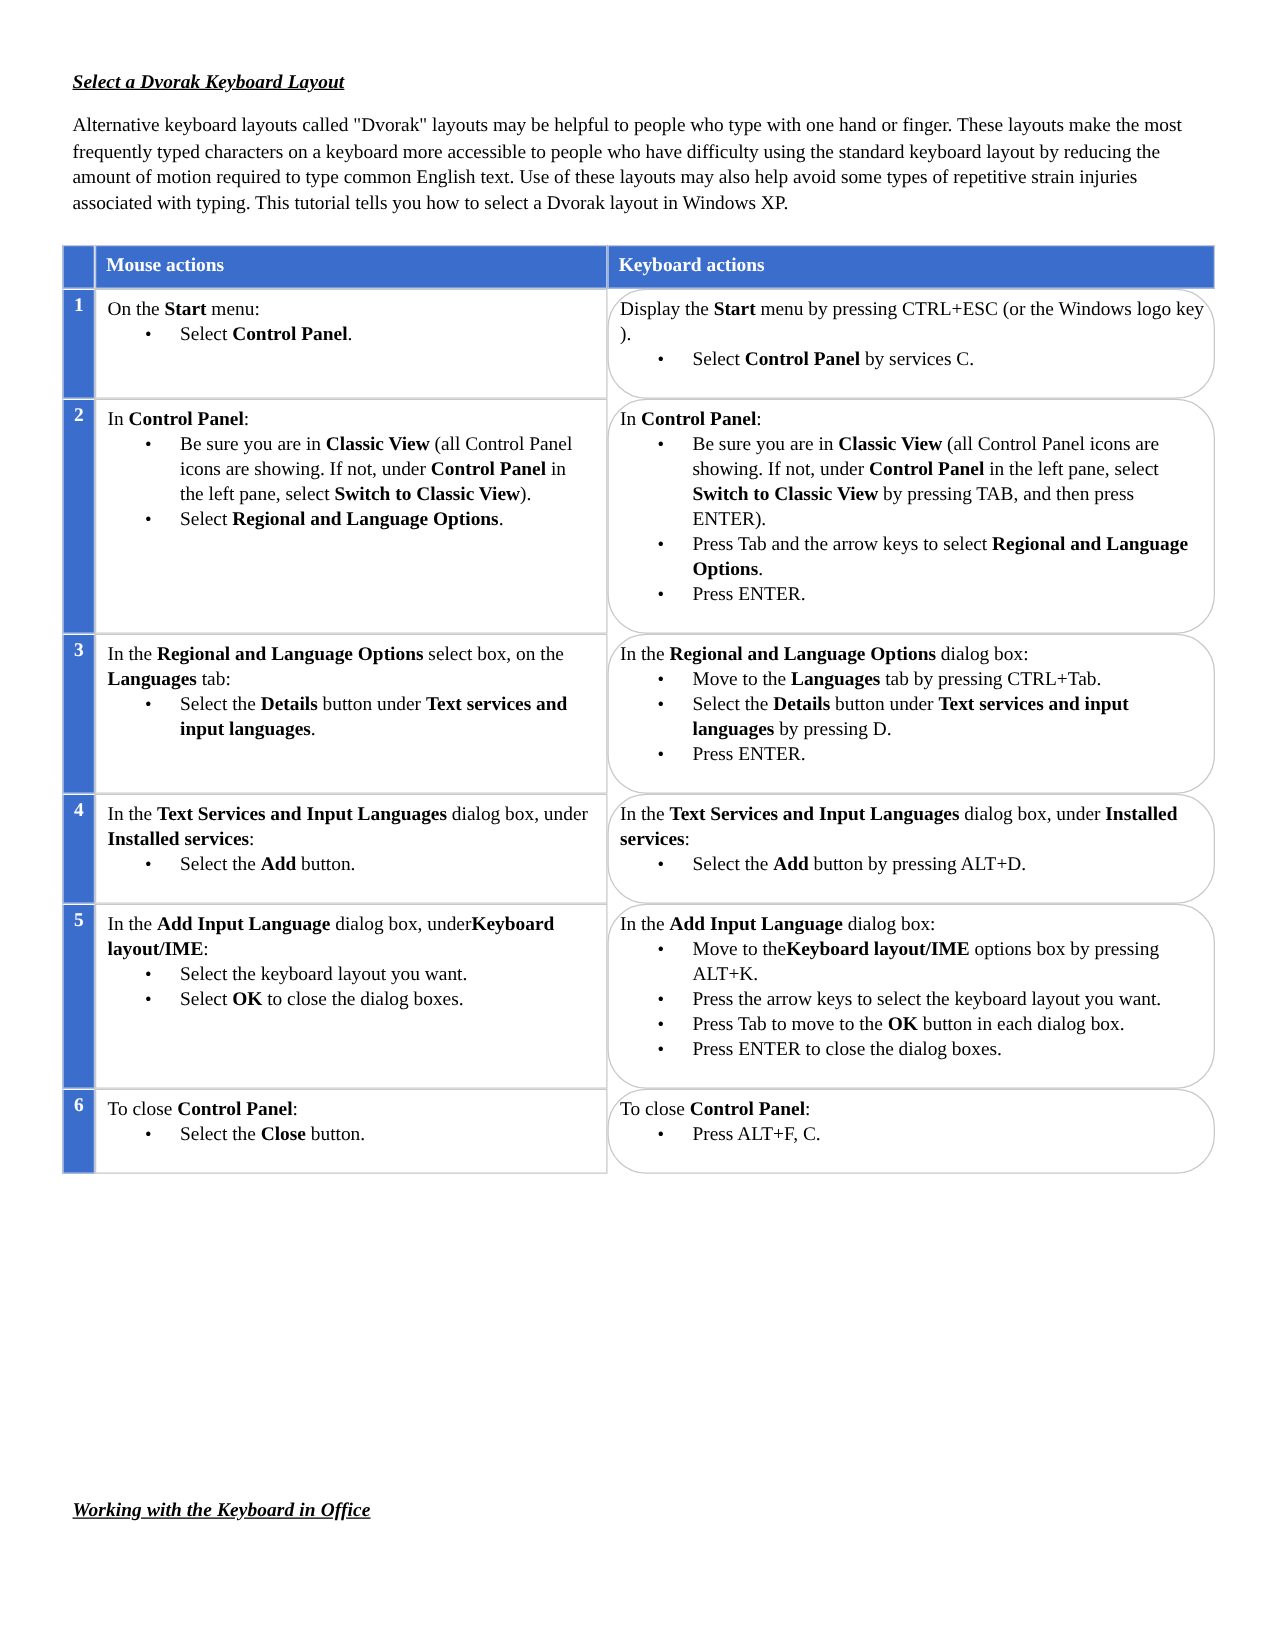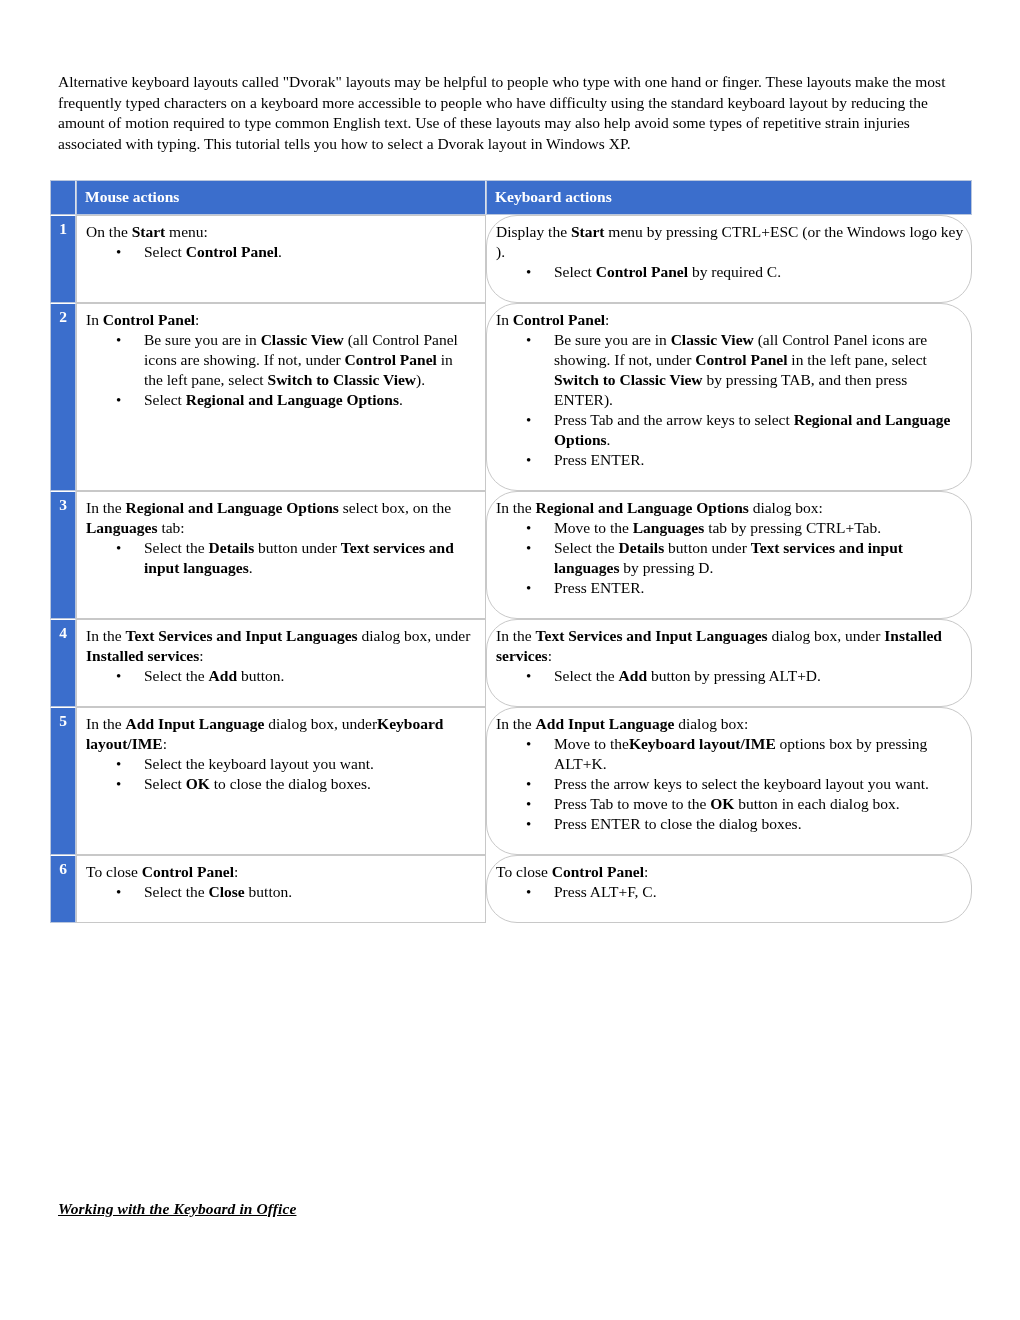--- a/index.html
+++ b/index.html
@@ -42,21 +42,21 @@
     line-height: 20.5px;
     text-align: left;
     margin-top: 16px;
     width: 912px;
   }
 
   
   .tbl-wrap {
     position: absolute;
     left: 50px;
-    top: 180px;
+    top: 196px;
     width: 922px;
   }
   table.steps {
     border-collapse: separate;
     border-spacing: 0;
     width: 922px;
     table-layout: fixed;
     font-size: 15.5px;
   }
   table.steps col.c-num  { width: 26px; }
@@ -135,20 +135,21 @@
     font-size: 15.5px;
     letter-spacing: 0.1px;
   }
 </style>
 </head>
 <body>
 
 <div class="page">
 
   <div class="content">
+    <div class="doc-heading">Select a Dvorak Keyboard Layout</div>
     <div class="intro">Alternative keyboard layouts called "Dvorak" layouts may be helpful to people who type with one hand or finger. These layouts make the most frequently typed characters on a keyboard more accessible to people who have difficulty using the standard keyboard layout by reducing the amount of motion required to type common English text. Use of these layouts may also help avoid some types of repetitive strain injuries associated with typing. This tutorial tells you how to select a Dvorak layout in Windows XP.</div>
   </div>
 
   <div class="tbl-wrap">
     <table class="steps">
       <colgroup>
         <col class="c-num">
           <col class="c-mouse">
           <col class="c-kbd">
       </colgroup>
@@ -164,21 +165,21 @@
             <td class="num">1</td>
             <td class="cell mouse">
               <div class="lead"><span>On the </span><b>Start</b><span> menu:</span></div>
               <ul class="b">
                 <li class="sp-before"><span class="bullet">•</span><span>Select </span><b>Control Panel</b><span>.</span></li>
               </ul>
             </td>
             <td class="cell kbd">
               <div class="lead"><span>Display the </span><b>Start</b><span> menu by pressing CTRL+ESC (or the Windows logo key     ).</span></div>
               <ul class="b">
-                <li class="sp-before"><span class="bullet">•</span><span>Select </span><b>Control Panel</b><span> by required C.</span></li>
+                <li class="sp-before"><span class="bullet">•</span><span>Select </span><b>Control Panel</b><span> by services C.</span></li>
               </ul>
             </td>
           </tr>
           <tr>
             <td class="num">2</td>
             <td class="cell mouse">
               <div class="lead"><span>In </span><b>Control Panel</b><span>:</span></div>
               <ul class="b">
                 <li class="sp-before"><span class="bullet">•</span><span>Be sure you are in </span><b>Classic View</b><span> (all Control Panel icons are showing. If not, under </span><b>Control Panel</b><span> in the left pane, select </span><b>Switch to Classic View</b><span>).</span></li>
                 <li class="sp-before"><span class="bullet">•</span><span>Select </span><b>Regional and Language Options</b><span>.</span></li>

